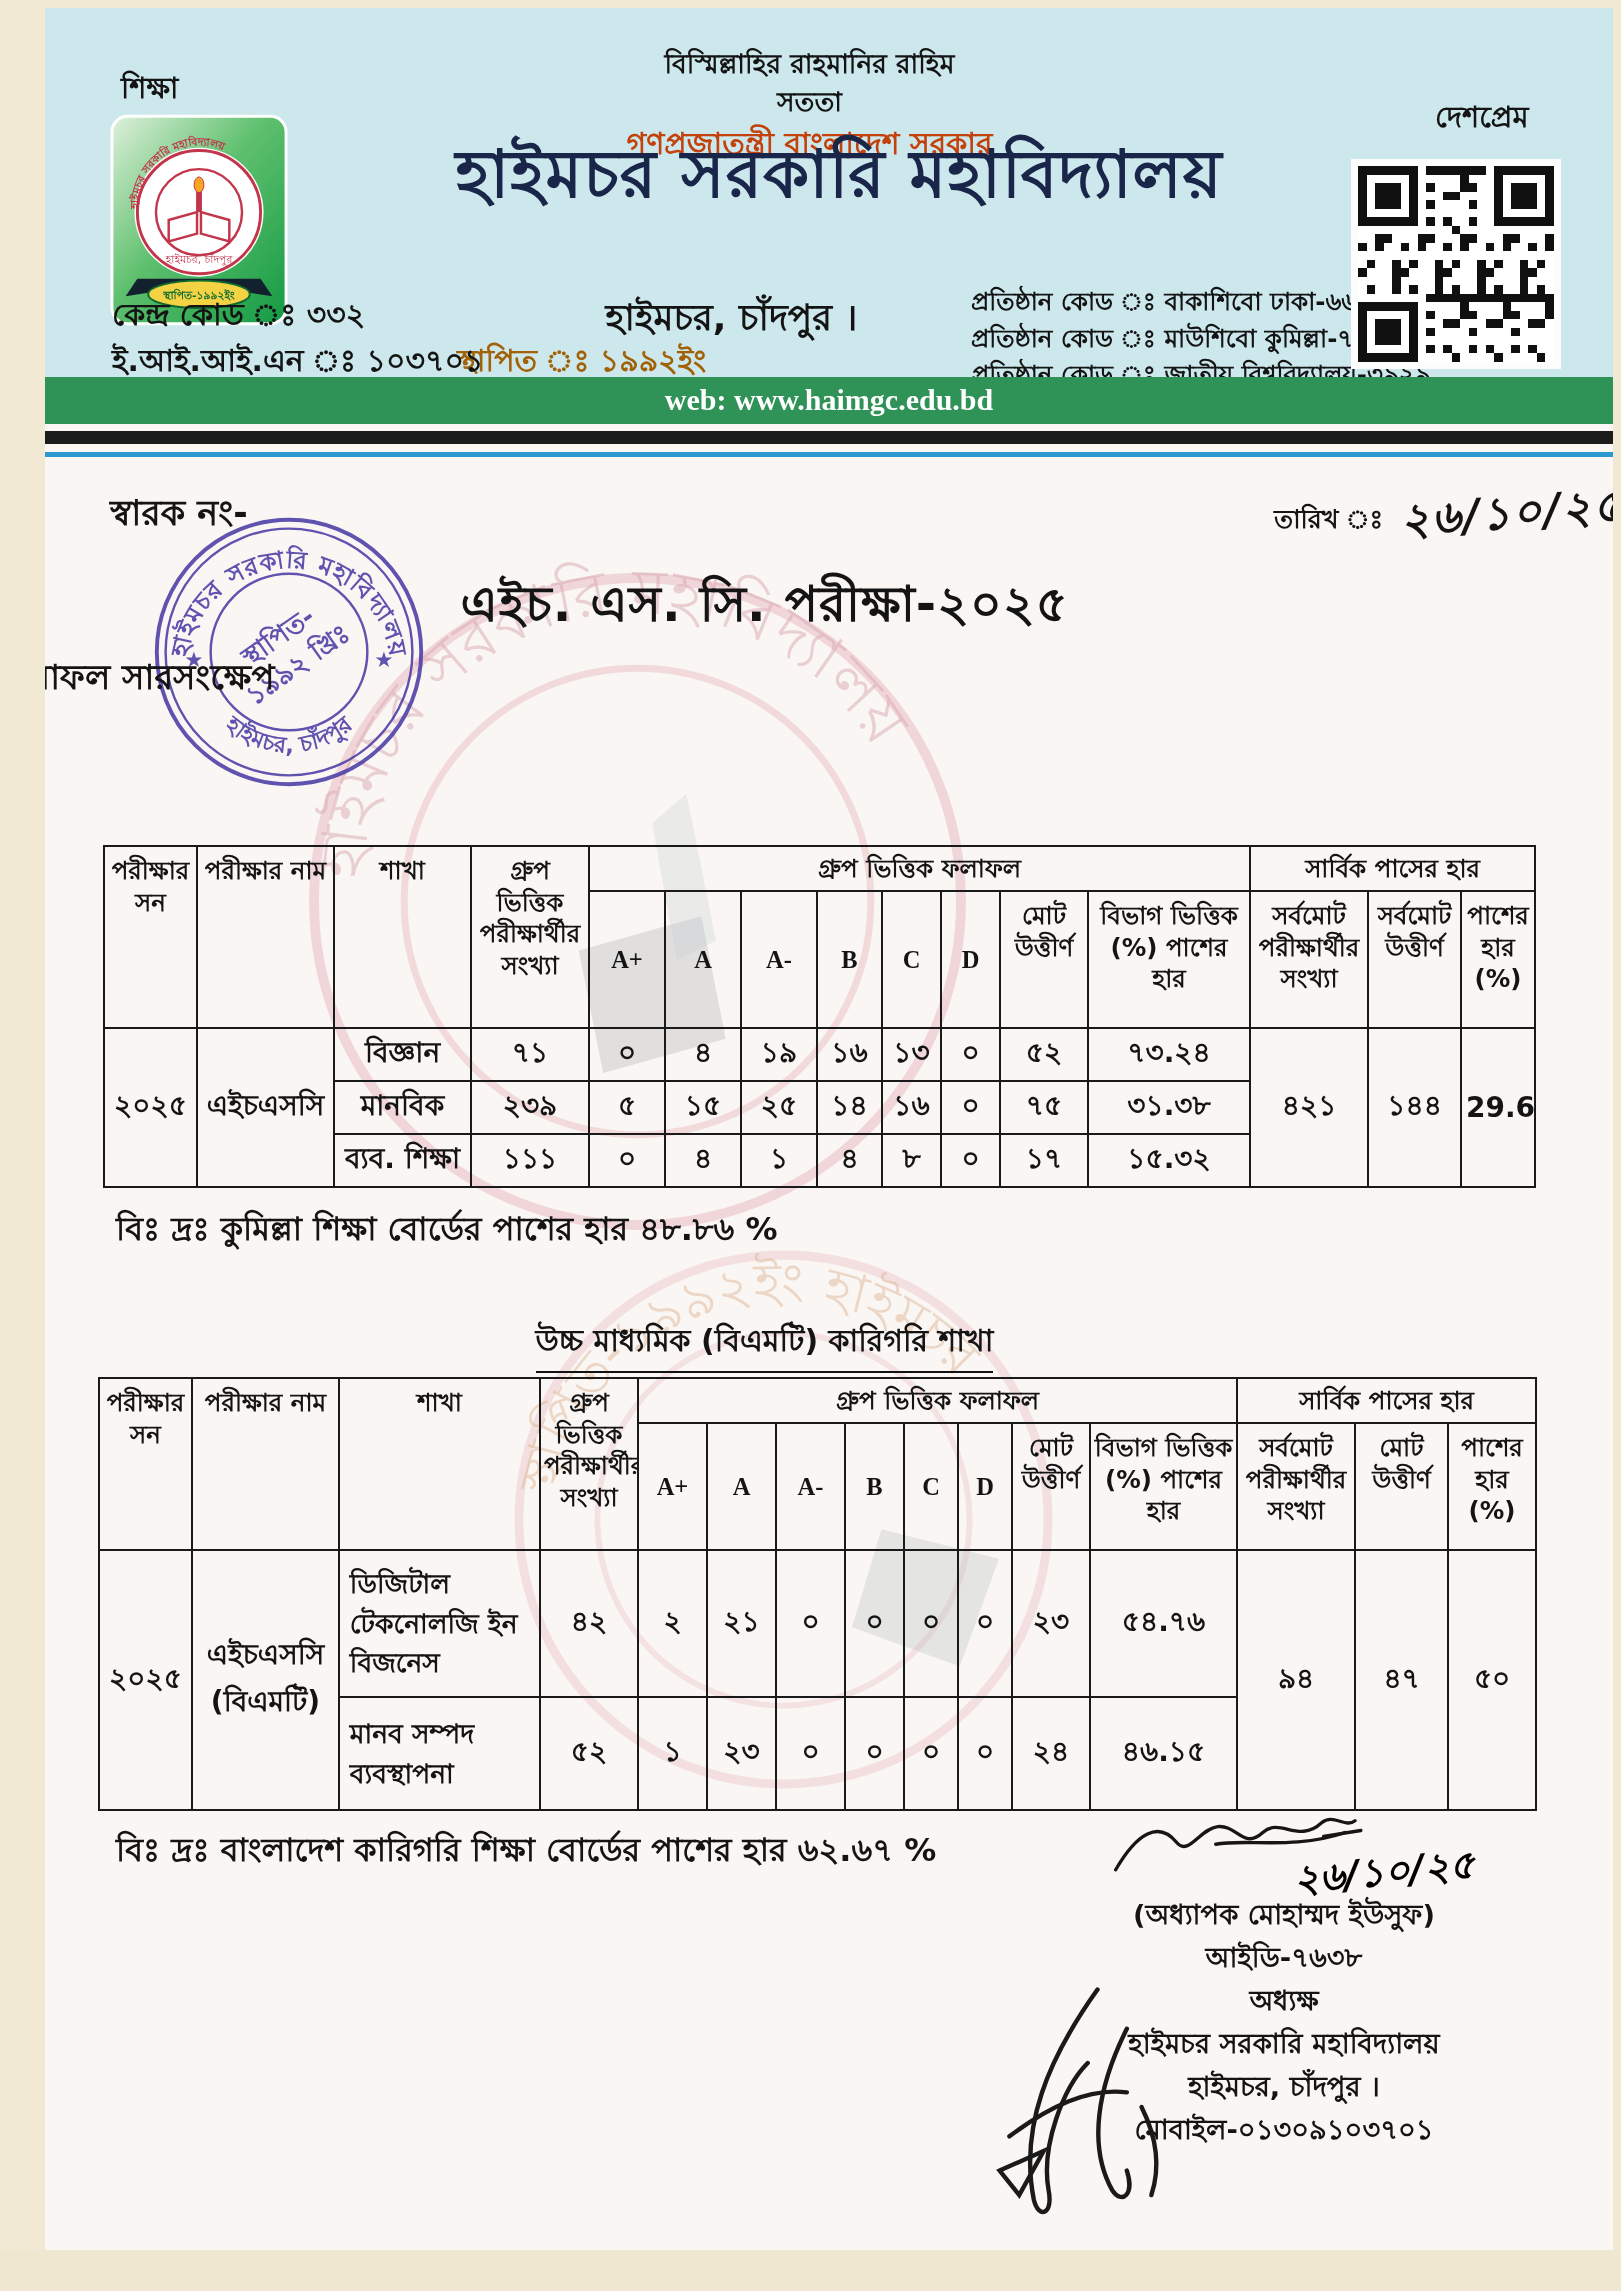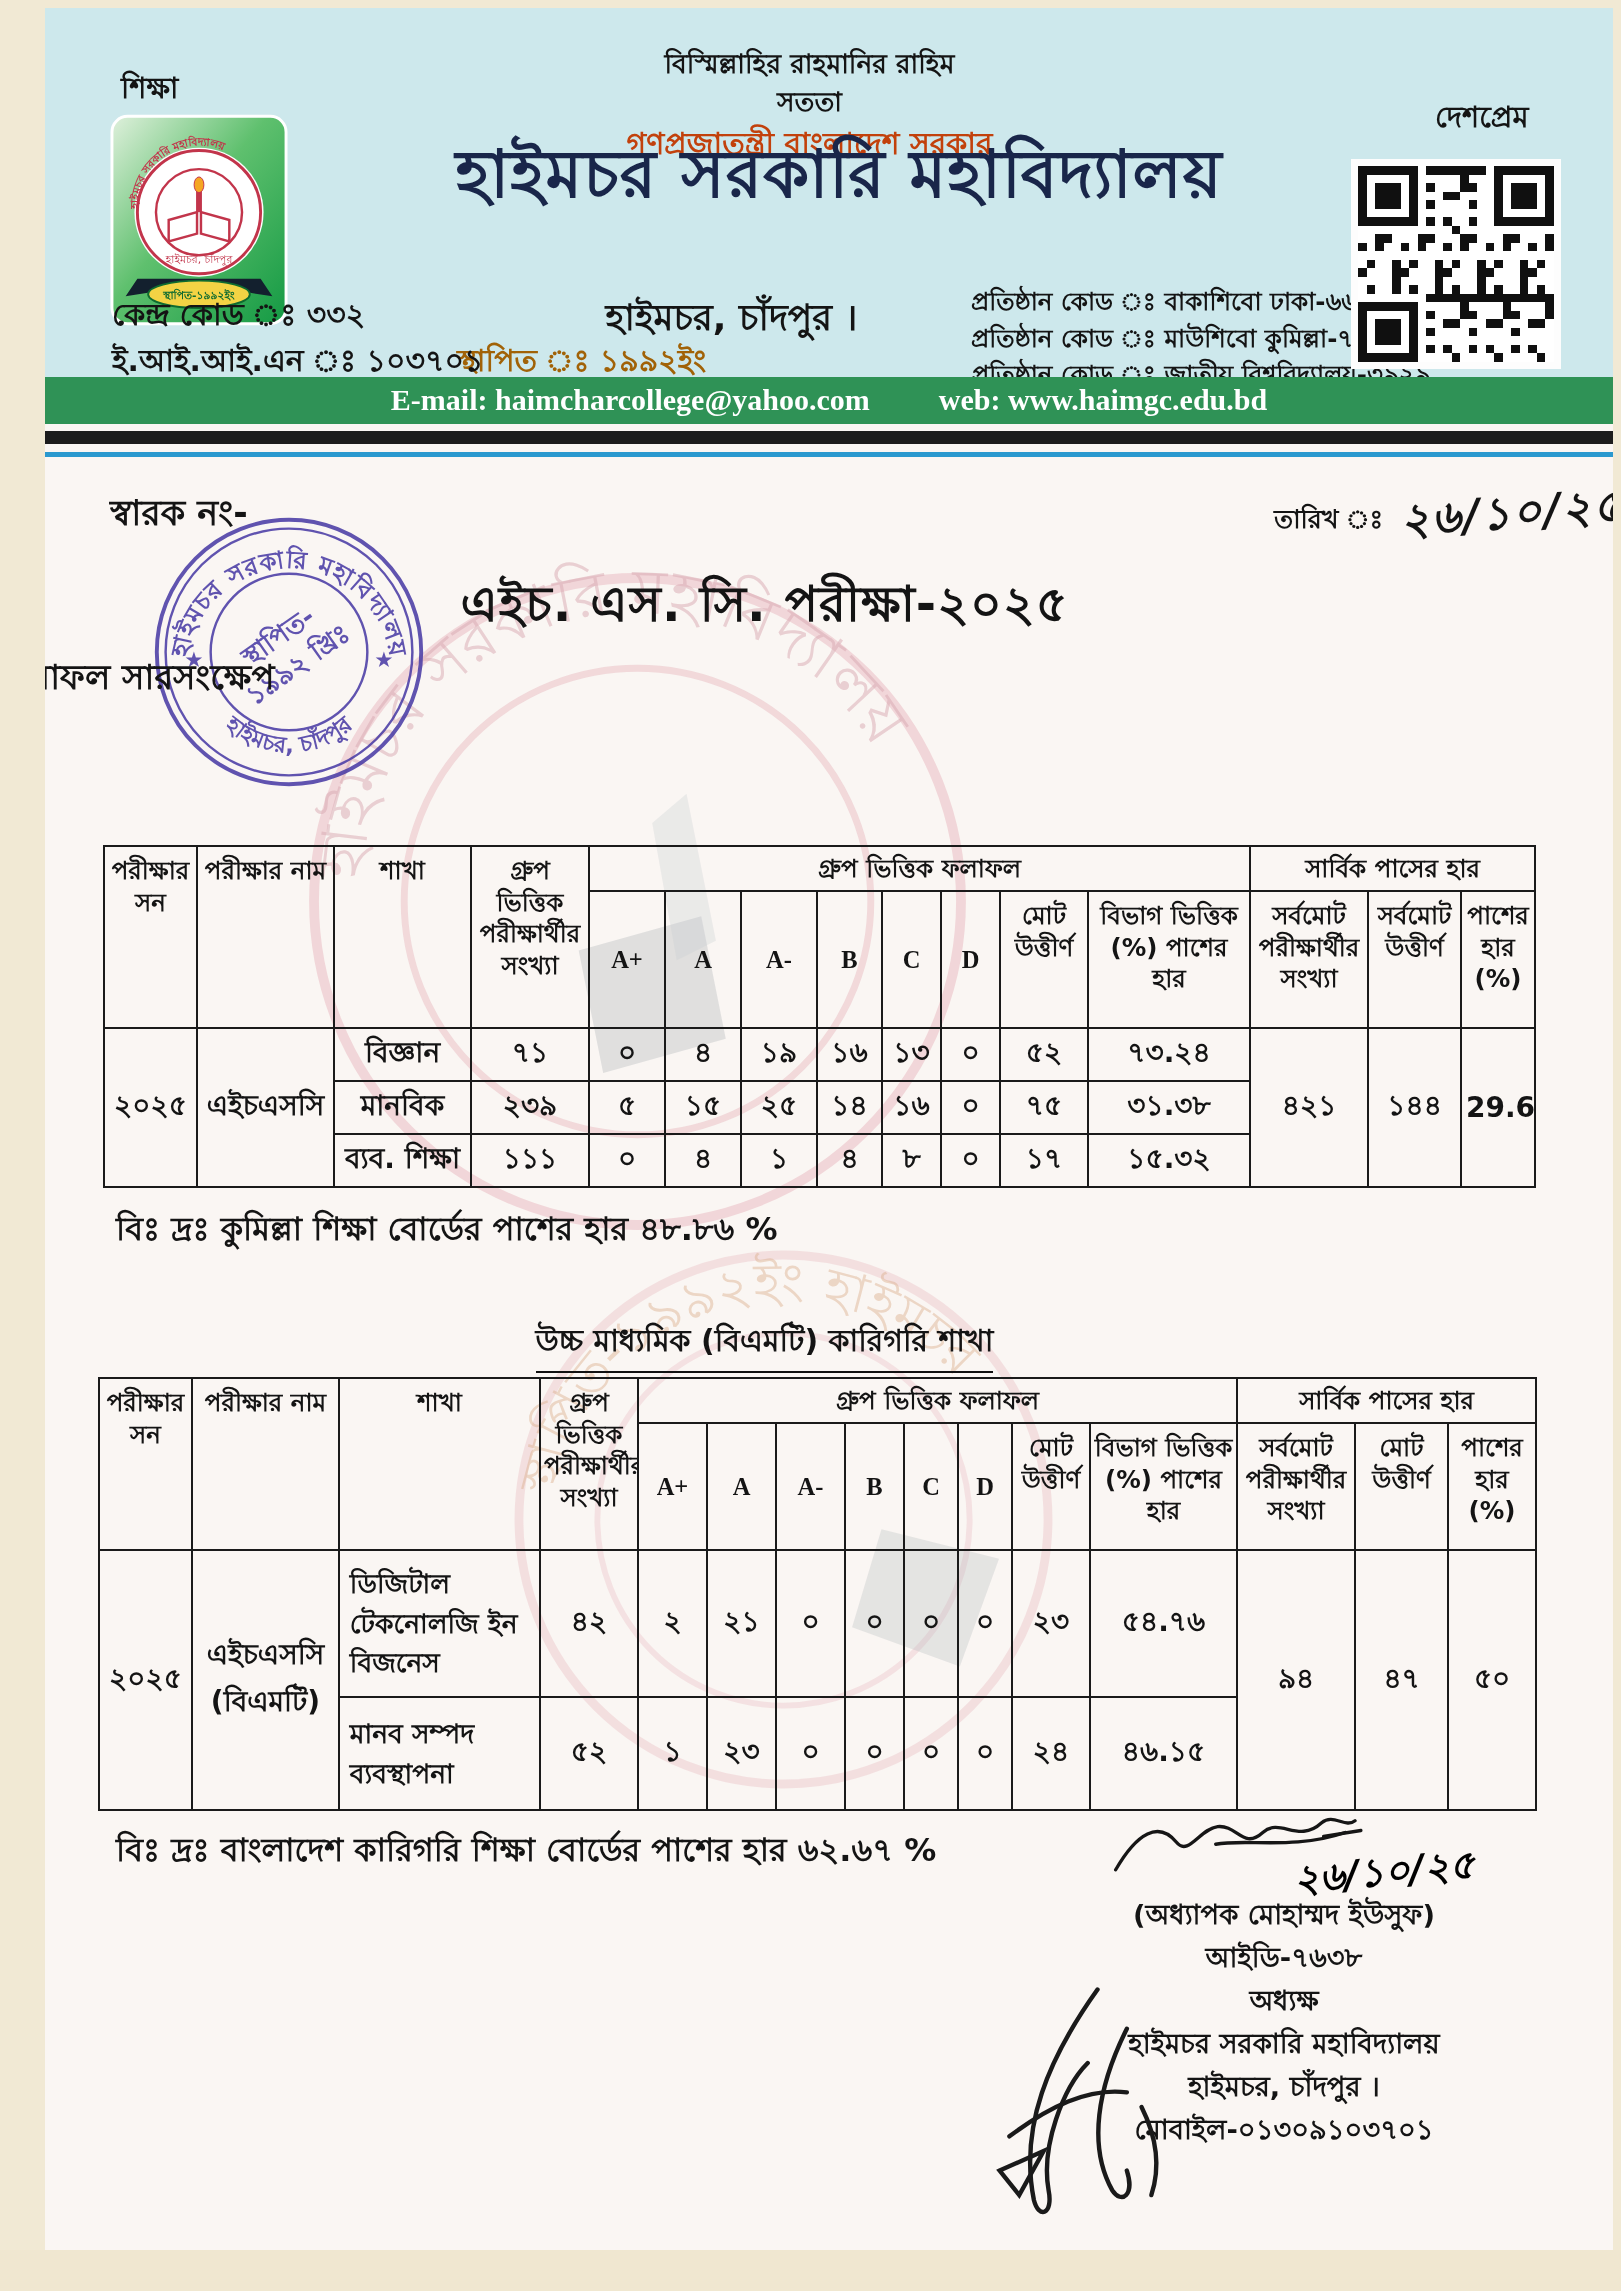--- a/index.html
+++ b/index.html
@@ -270,21 +270,20 @@
               <rect x="20" y="21" width="1" height="1"></rect>
               <rect x="11" y="22" width="1" height="1"></rect>
               <rect x="16" y="22" width="1" height="1"></rect>
               <rect x="21" y="22" width="1" height="1"></rect>
             </g>
         </g>
       </svg>
     </div>
 
     <div class="abs greenbar">
-      <span>E-mail: haimcharcollege@yahoo.com</span>
       <span>web: www.haimgc.edu.bd</span>
     </div>
   </div>
 
   <div class="rule-black"></div>
   <div class="rule-blue"></div>
 
   <div class="abs memo">স্বারক নং-</div>
   <div class="abs daterow">
     <span>তারিখ ঃ</span>

